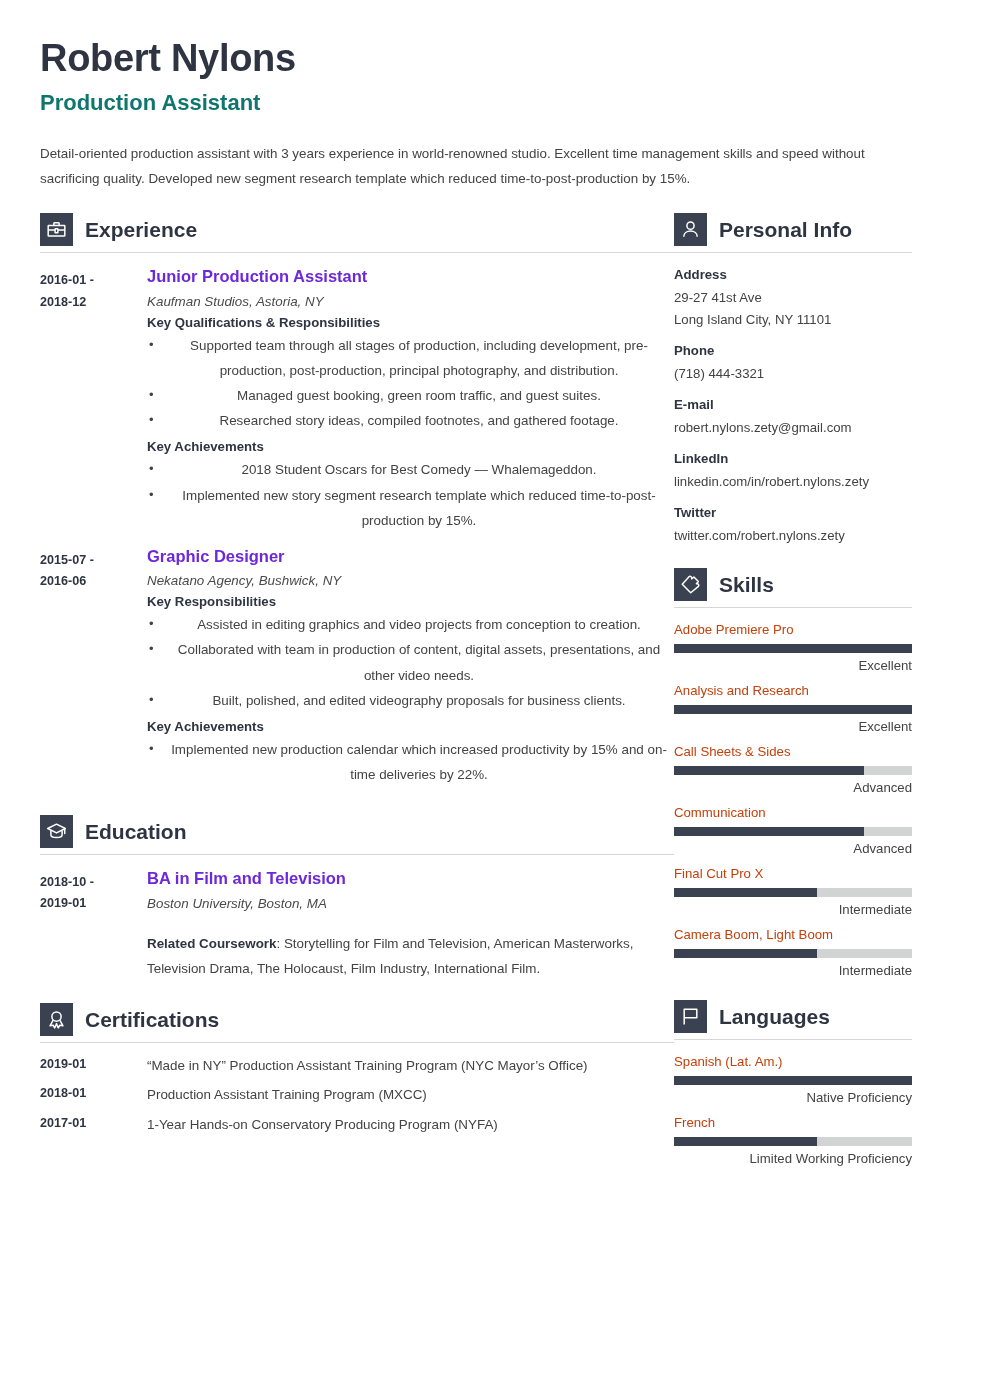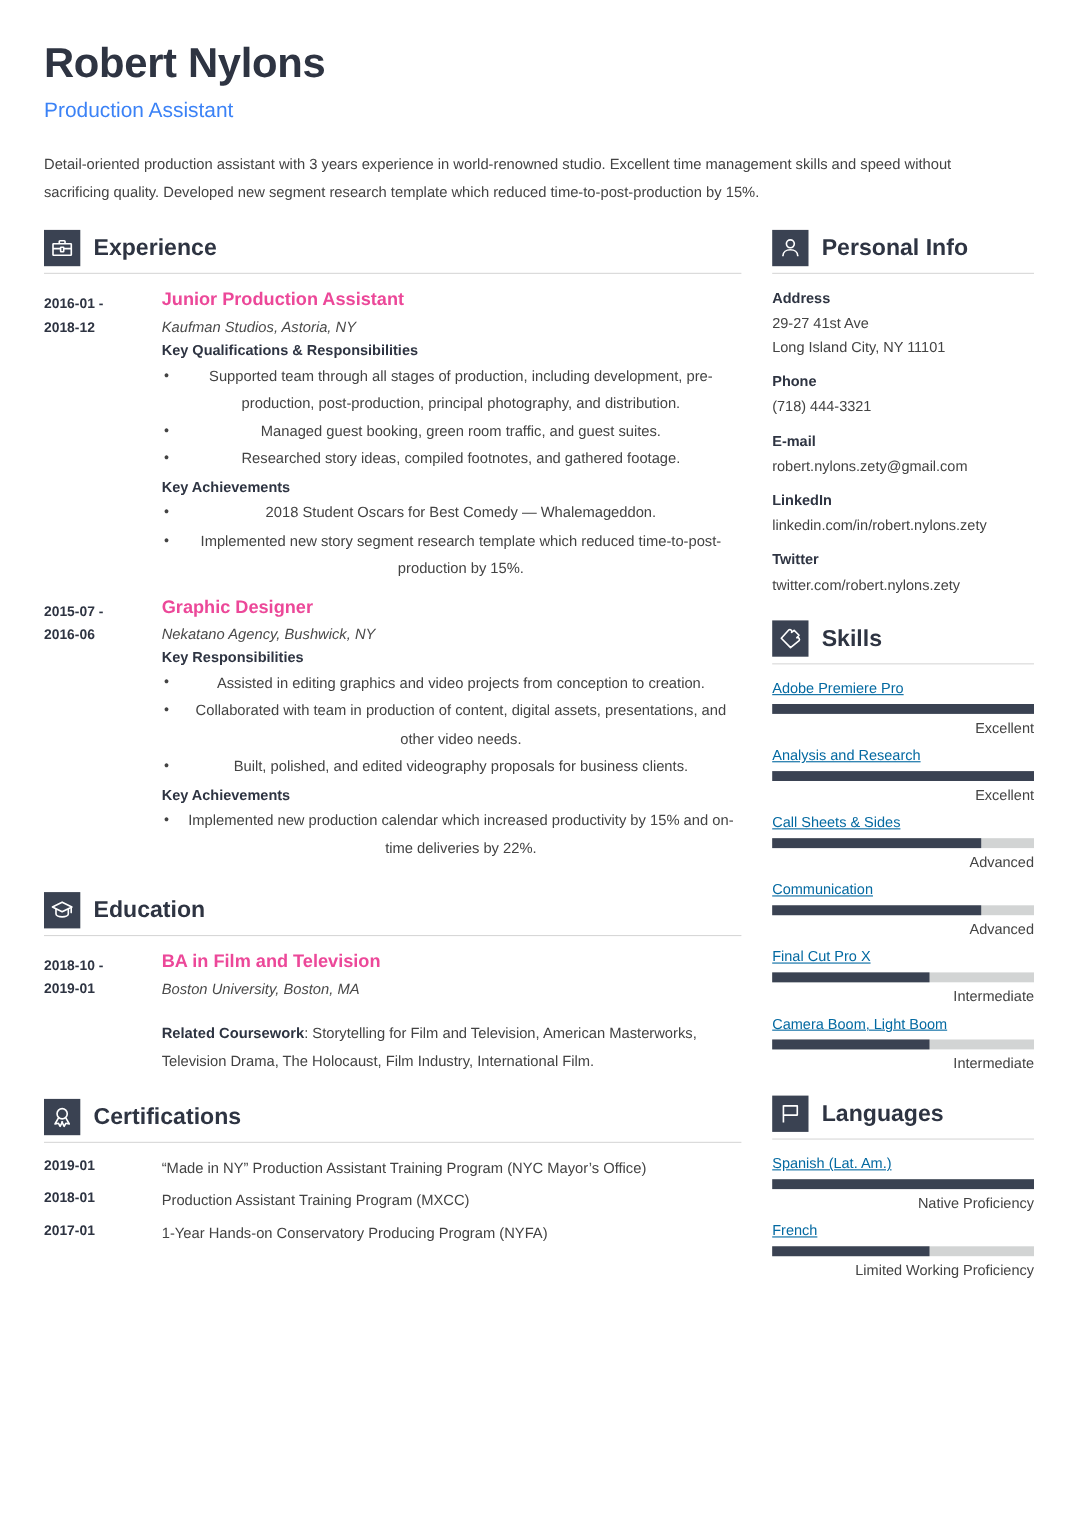--- a/index.html
+++ b/index.html
@@ -17,35 +17,35 @@
   
   .name {
     font-size: 38px;
     font-weight: bold;
     color: #2e3442;
     letter-spacing: -0.3px;
     line-height: 1.1;
     margin: 0 0 10px 0;
   }
   .jobtitle {
-    font-size: 19px;
-    font-weight: normal;
-    color: #3b82f6;
+    font-size: 22px;
+    font-weight: bold;
+    color: #0f766e;
     margin: 0 0 26px 0;
   }
   .summary {
     font-size: 13.4px;
     line-height: 1.85;
     color: #434343;
     max-width: 880px;
     margin: 0 0 22px 0;
   }
 
   
-  .columns { display: flex; gap: 28px; align-items: flex-start; }
+  .columns { display: flex; align-items: flex-start; }
   .col-left { width: 634px; flex: none; }
   .col-right { width: 238px; flex: none; }
 
   
   .sec-head { display: flex; align-items: center; gap: 12px; margin-bottom: 6px; }
   .sec-icon {
     width: 33px; height: 33px; flex: none;
     background: #3a4252;
     display: flex; align-items: center; justify-content: center;
   }
@@ -58,21 +58,21 @@
   .section:last-child { margin-bottom: 0; }
 
   
   .entry { display: flex; margin-bottom: 8px; }
   .entry-date {
     width: 107px; flex: none;
     font-size: 12.6px; font-weight: bold; color: #2e3442;
     line-height: 1.72; padding-top: 3px;
   }
   .entry-body { flex: 1; min-width: 0; }
-  .entry-title { font-size: 16.5px; font-weight: bold; color: #ec4899; margin: 0 0 7px 0; line-height: 1.2; }
+  .entry-title { font-size: 16.5px; font-weight: bold; color: #6d28d9; margin: 0 0 7px 0; line-height: 1.2; }
   .entry-sub { font-size: 13.4px; font-style: italic; color: #4a4a4a; margin: 0 0 6px 0; }
   .entry-label { font-size: 13.2px; font-weight: bold; color: #2e3442; margin: 0 0 3px 0; }
   ul.bullets { list-style: none; margin: 0 0 6px 0; padding: 0; }
   ul.bullets li {
     position: relative; padding-left: 17px;
     font-size: 13.4px; line-height: 1.87; color: #434343; margin-bottom: 0; text-align: center;
   }
   ul.bullets li:before {
     content: "\2022"; position: absolute; left: 2px; top: 0; color: #434343; font-size: 13px;
   }
@@ -84,21 +84,21 @@
   .cert-date { width: 107px; flex: none; font-size: 12.6px; font-weight: bold; color: #2e3442; }
   .cert-text { flex: 1; font-size: 13.4px; color: #434343; line-height: 1.3; }
 
   
   .info-block { margin-bottom: 13px; }
   .info-label { font-size: 13.2px; font-weight: bold; color: #2e3442; margin-bottom: 5px; }
   .info-value { font-size: 13.2px; color: #434343; line-height: 1.6; word-break: break-word; }
 
   
   .bar-item { margin-bottom: 10px; }
-  .bar-name { font-size: 13.2px; color: #0369a1; margin-bottom: 7px; text-decoration: underline; }
+  .bar-name { font-size: 13.2px; color: #c2410c; margin-bottom: 7px; }
   .bar-track { height: 9px; background: #d2d4d4; width: 100%; }
   .bar-fill { height: 9px; background: #3a4252; }
   .bar-level { font-size: 13.2px; color: #434343; text-align: right; margin-top: 5px; }
 </style>
 </head>
 <body>
 
 <div class="page">
 
   <div>

